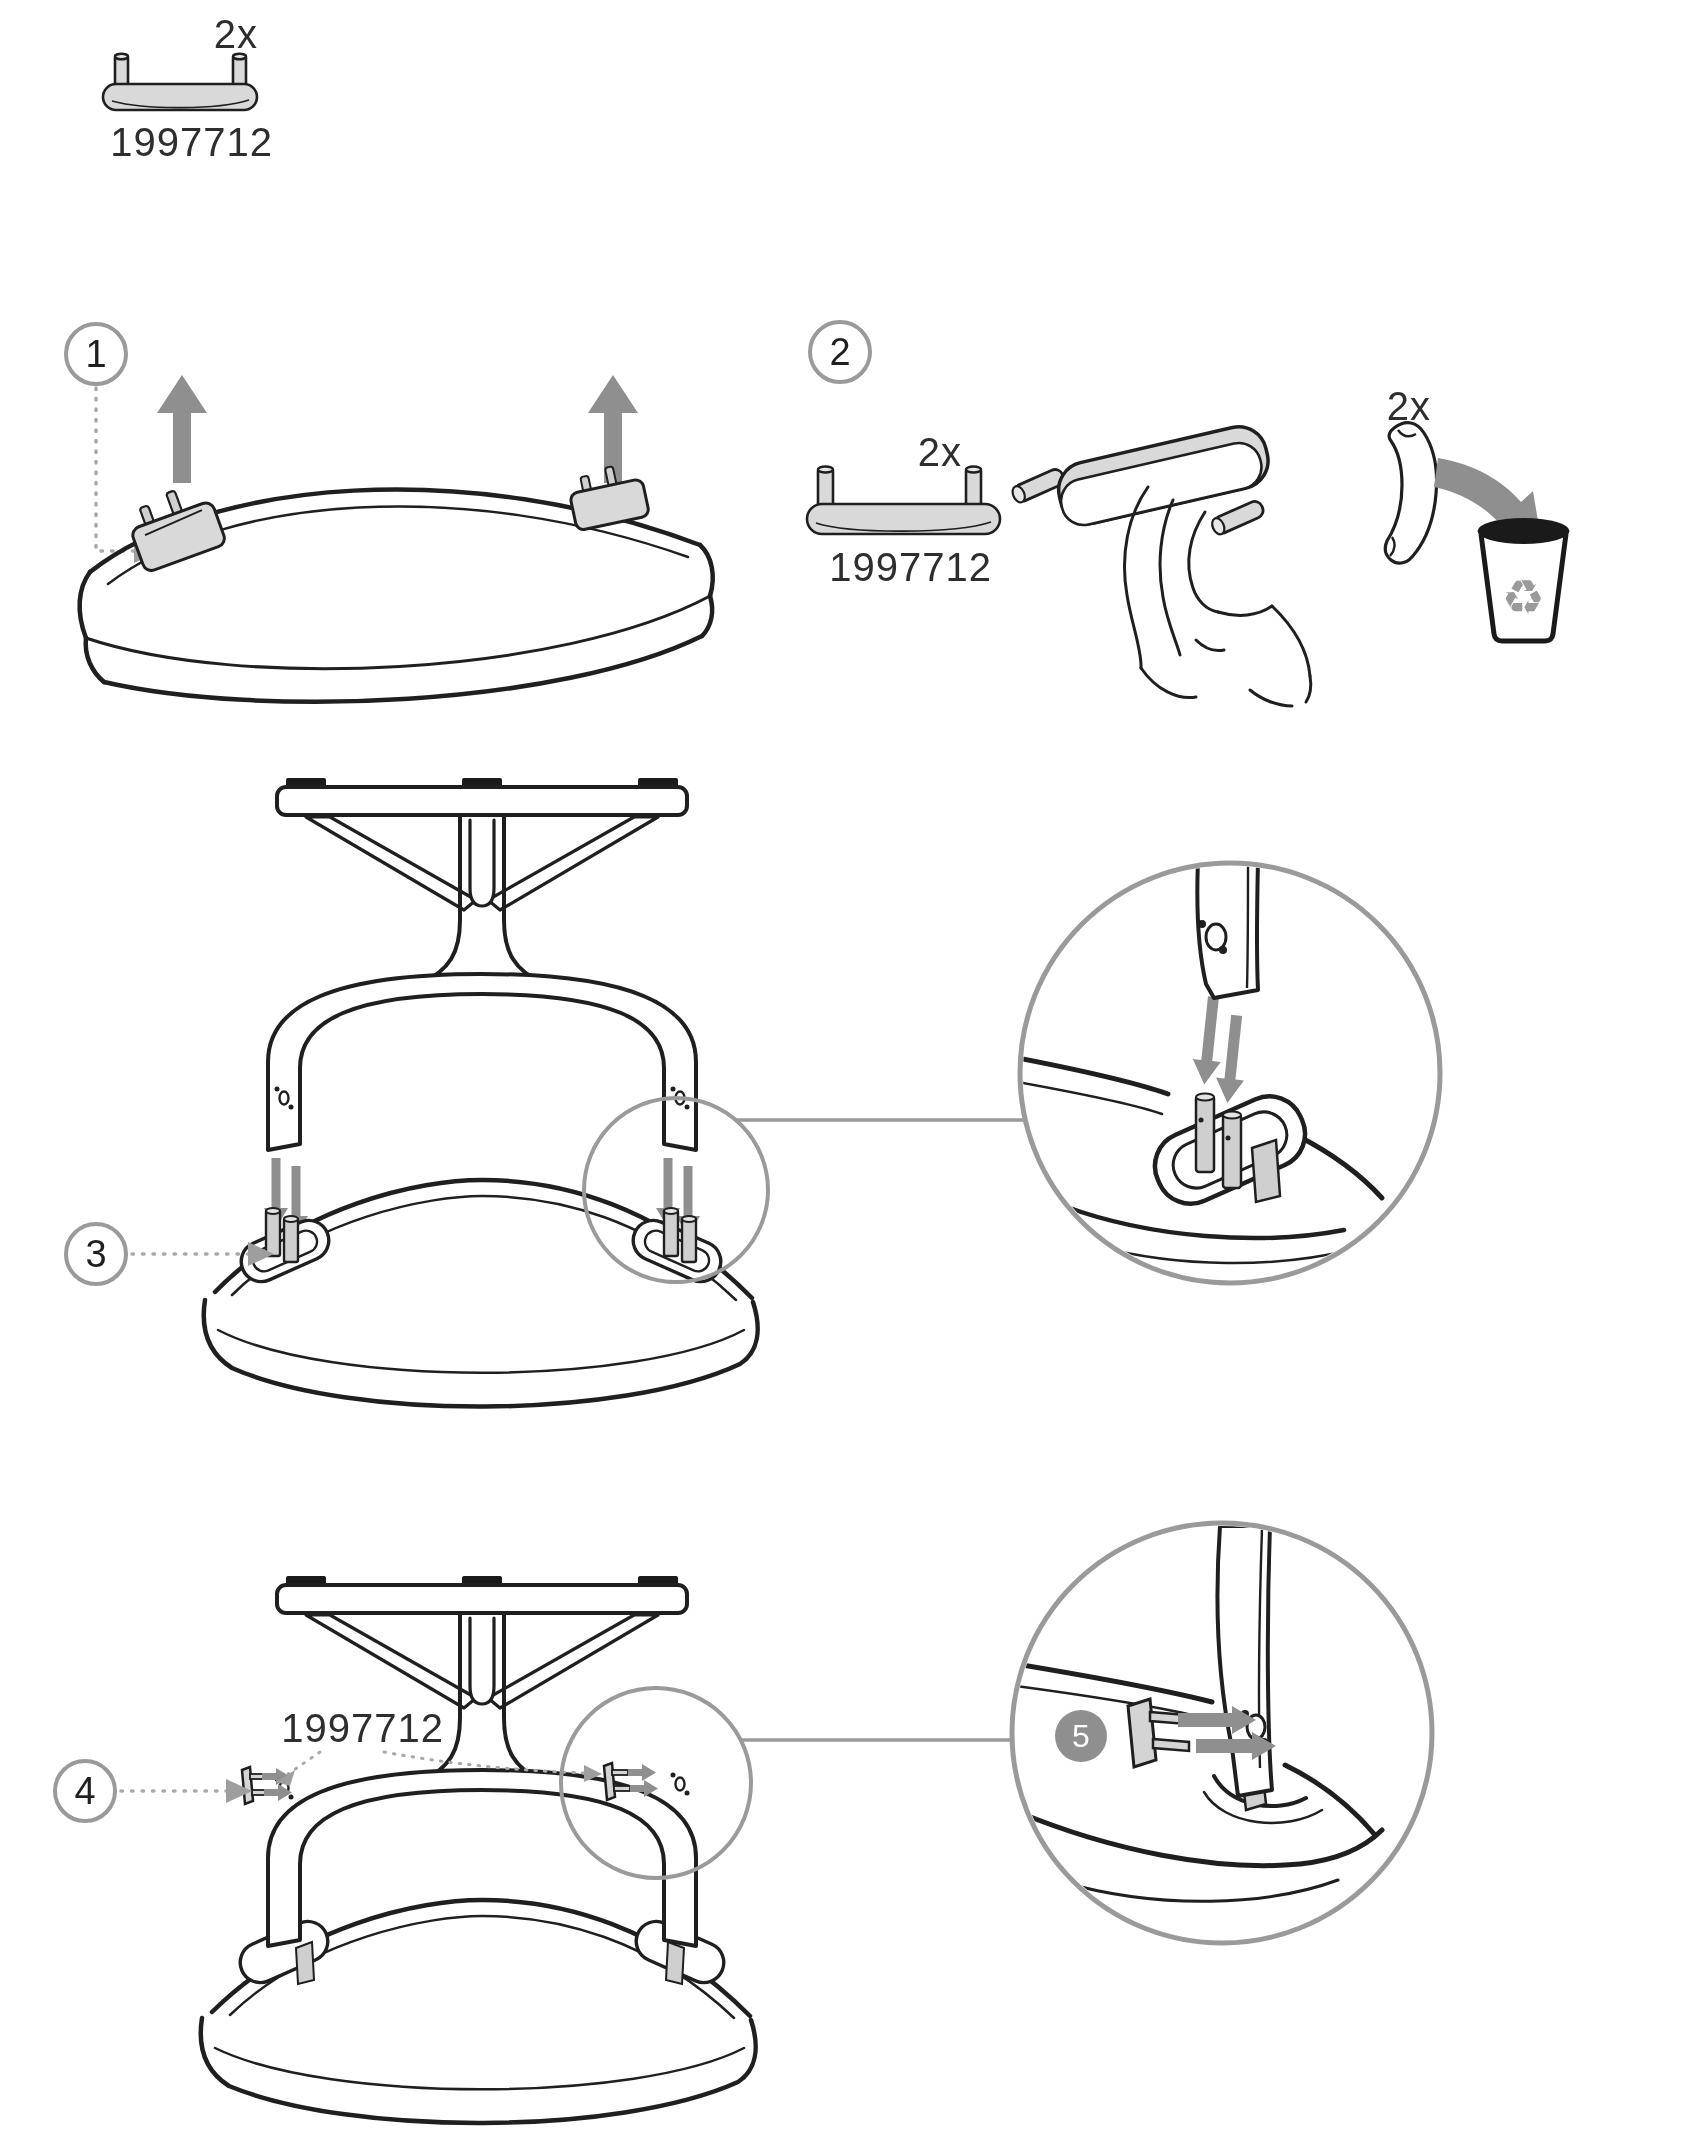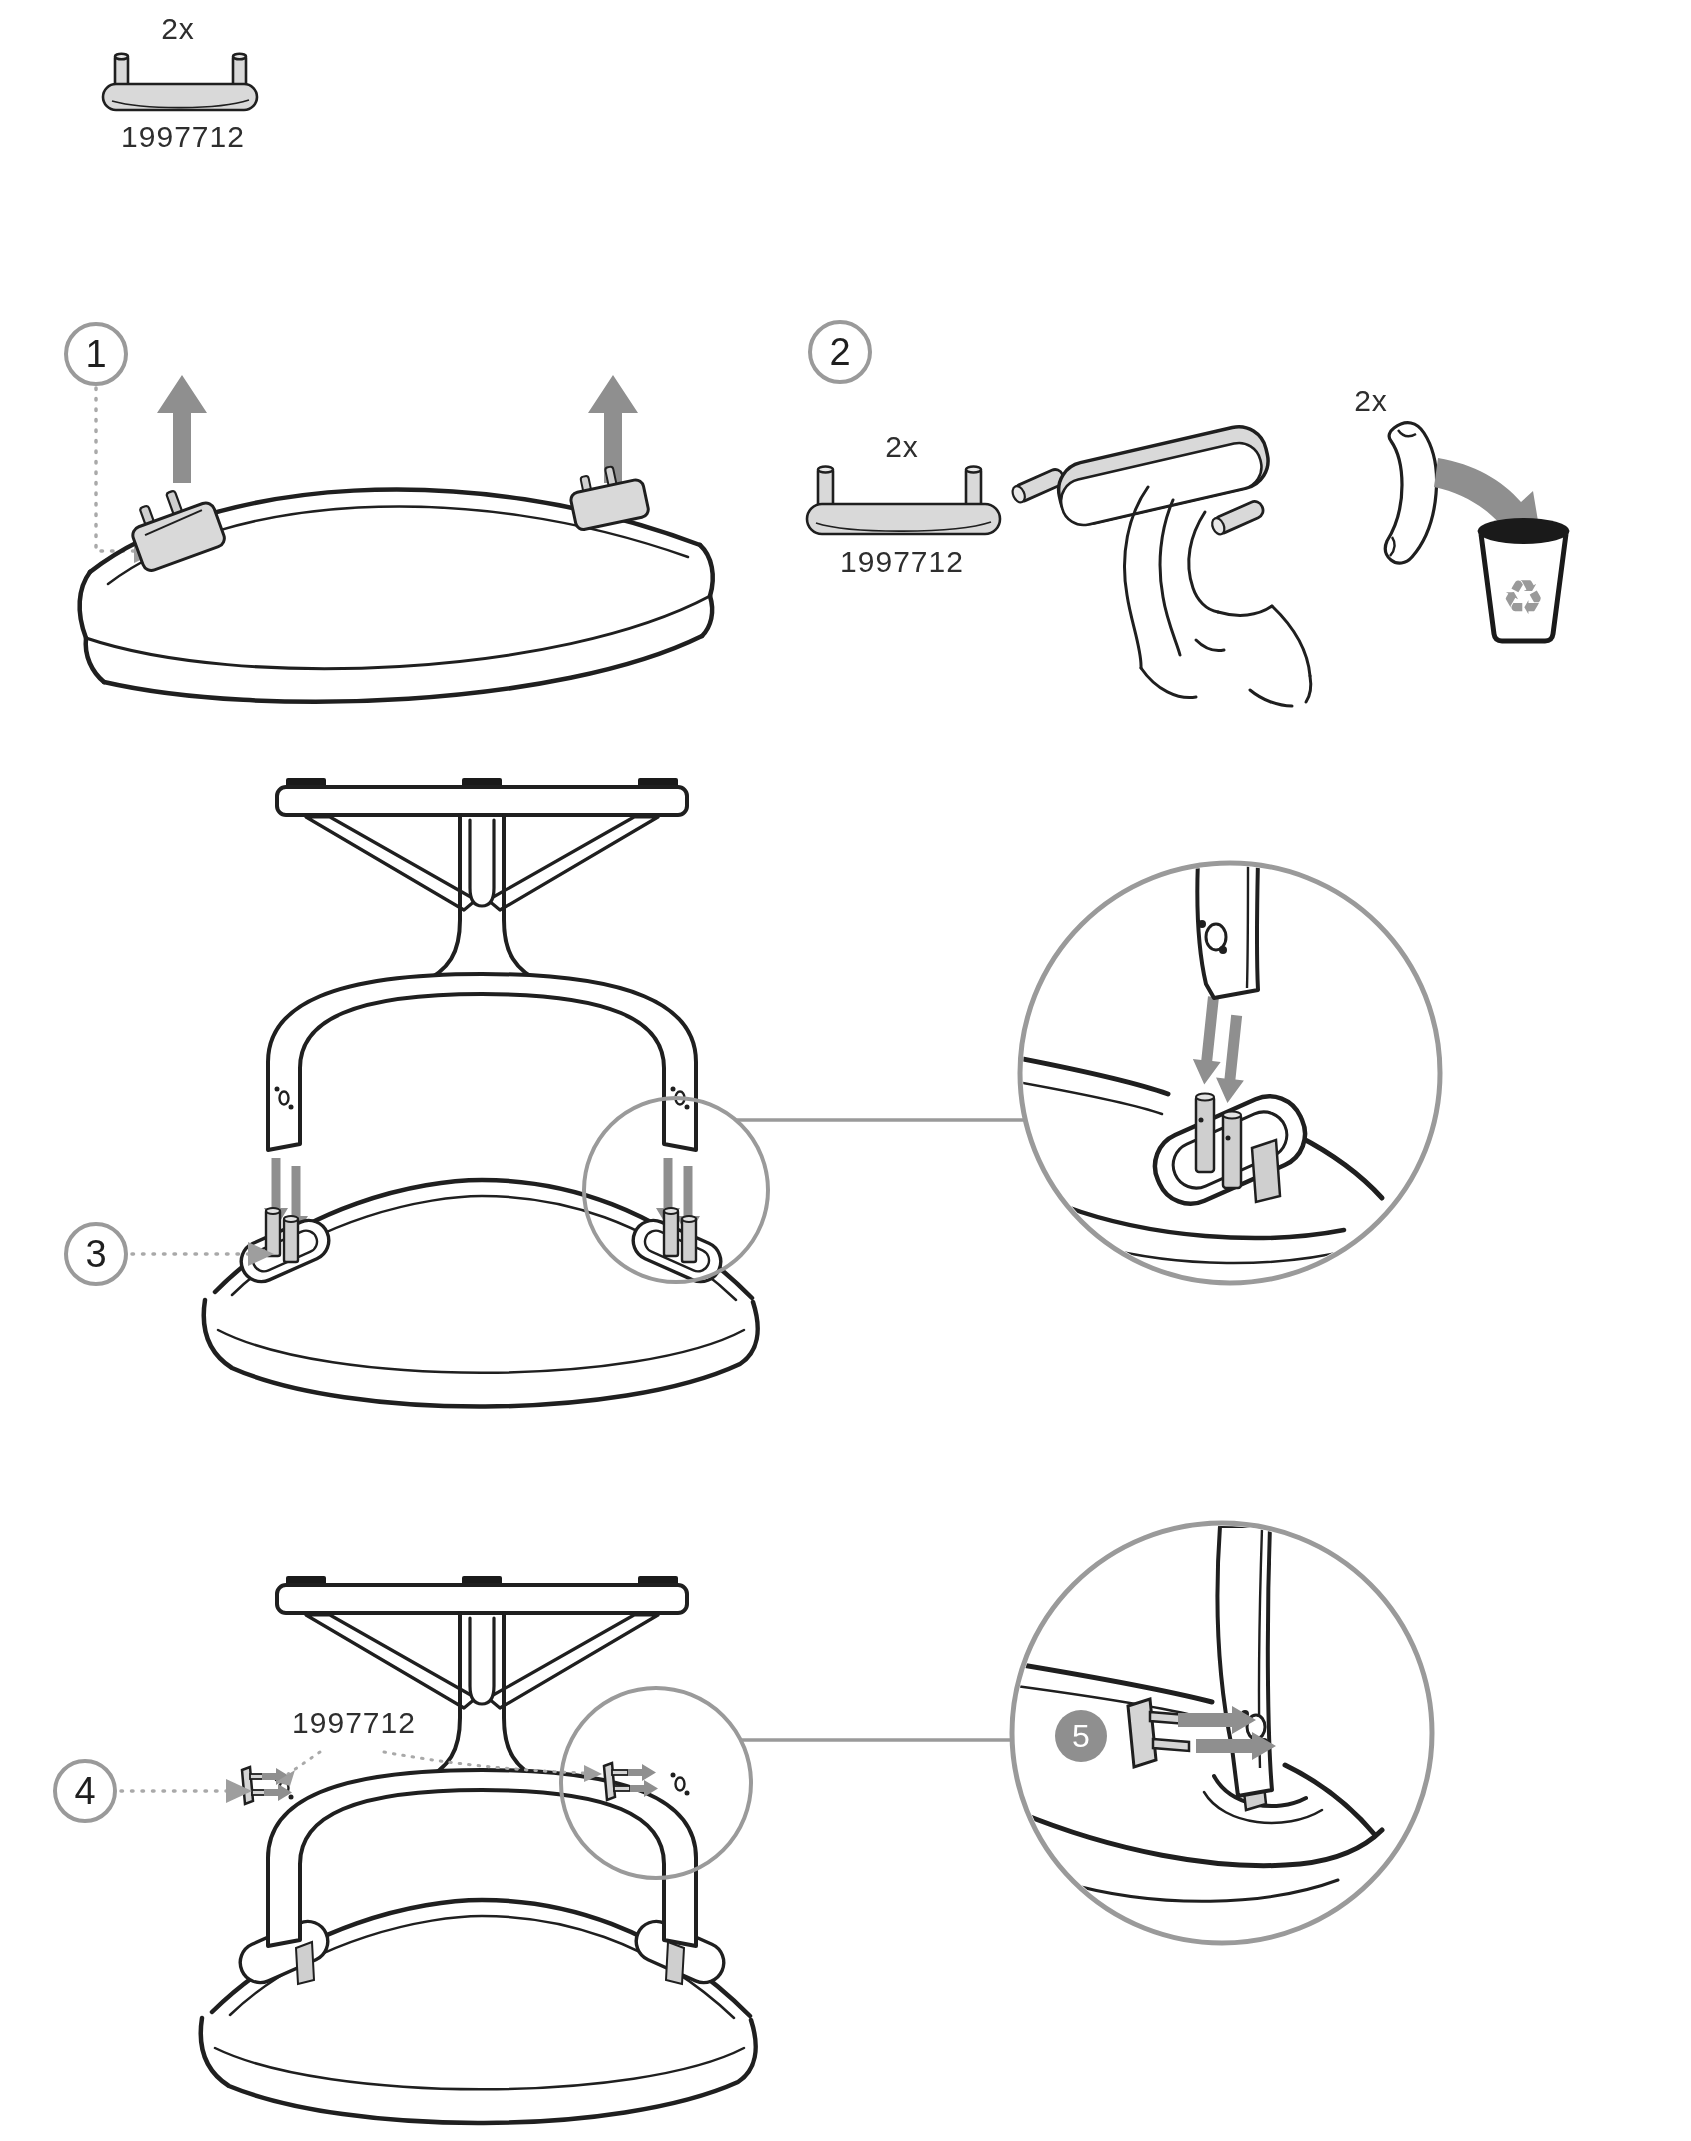--- a/index.html
+++ b/index.html
@@ -8,23 +8,23 @@
     width:1691px;
     height:2141px;
     background:#ffffff;
     font-family:"Liberation Sans", sans-serif;
     overflow:hidden;
   }
   .art{position:absolute;left:0;top:0;}
   .txt{
     position:absolute;
     color:#2e2e2e;
-    font-size:30px;
+    font-size:40px;
     line-height:1.1;
-    text-align:center;
+    text-align:right;
     letter-spacing:1px;
   }
   .step-circle{
     position:absolute;
     width:64px;height:64px;
     box-sizing:border-box;
     border:4px solid #9a9a9a;
     border-radius:50%;
     background:#fff;
     display:flex;align-items:center;justify-content:center;

